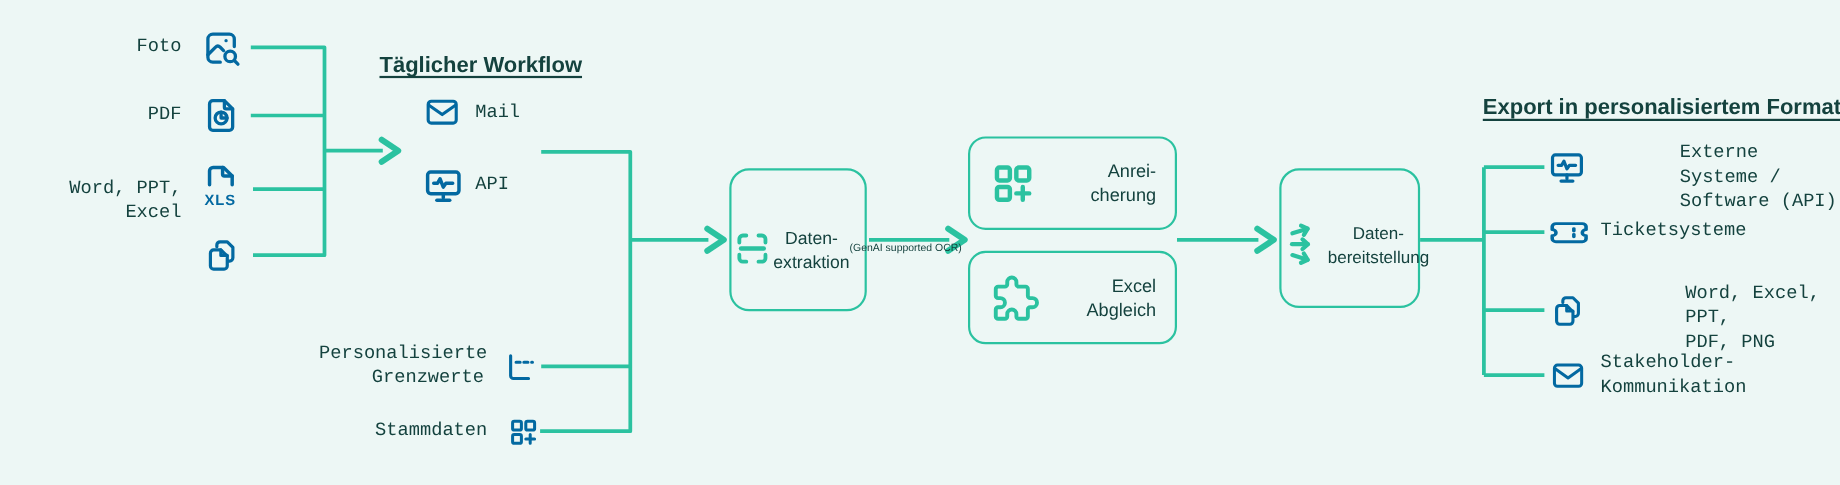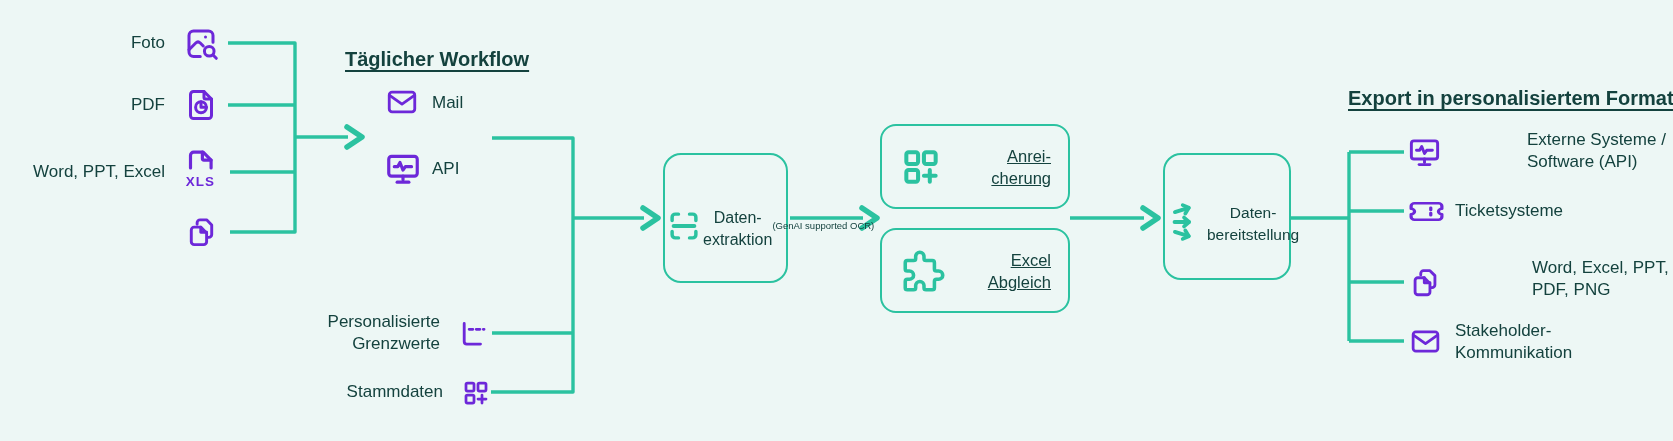--- a/index.html
+++ b/index.html
@@ -1,37 +1,37 @@
 <!DOCTYPE html>
 <html><head>
 <meta charset="utf-8">
 <style>
   html,body{margin:0;padding:0;background:#EDF7F5;}
   .stage{
     position:relative;width:1673px;height:441px;background:#EDF7F5;
     font-family:"Liberation Sans",sans-serif;color:#14423E;overflow:hidden;
   }
   .wires{position:absolute;left:0;top:0;}
-  .lbl{position:absolute;font-size:17px;line-height:22px;font-weight:500;color:#14423E;}
+  .lbl{position:absolute;font-size:17px;line-height:22px;font-weight:500;color:#14423E;font-family:Liberation Mono, monospace;}
   .r{text-align:right;}
   .heading{
     position:absolute;font-size:20px;font-weight:600;color:#14423E;
     text-decoration:underline;text-underline-offset:4px;text-decoration-thickness:1.5px;
     white-space:nowrap;
   }
   .icon{position:absolute;}
   .icon svg{display:block;width:100%;height:100%;}
-  .ic-red{color:#6d28d9;}
+  .ic-red{color:#0369a1;}
   .ic-teal{color:#2BC2A0;}
   .box{
     position:absolute;border:2.5px solid #2BC2A0;border-radius:18px;
     box-sizing:border-box;display:flex;
   }
   .box-v{flex-direction:row;align-items:center;justify-content:flex-start;text-align:center;}
-  .box-h{flex-direction:row;align-items:center;border-radius:16px;text-decoration:underline;}
+  .box-h{flex-direction:row;align-items:center;border-radius:16px;}
   .box-title{font-size:16px;line-height:22px;font-weight:500;color:#14423E;}
   .box-note{font-size:9.5px;line-height:12px;font-weight:500;color:#14423E;white-space:nowrap;}
   .box-h .box-title{flex:1;text-align:right;padding-right:17px;font-size:16.5px;}
   .box-h .icon-slot{margin-left:17px;}
   .icon-slot{position:relative;}
   .icon-slot svg{display:block;}
 </style>
 </head>
 <body>
 

